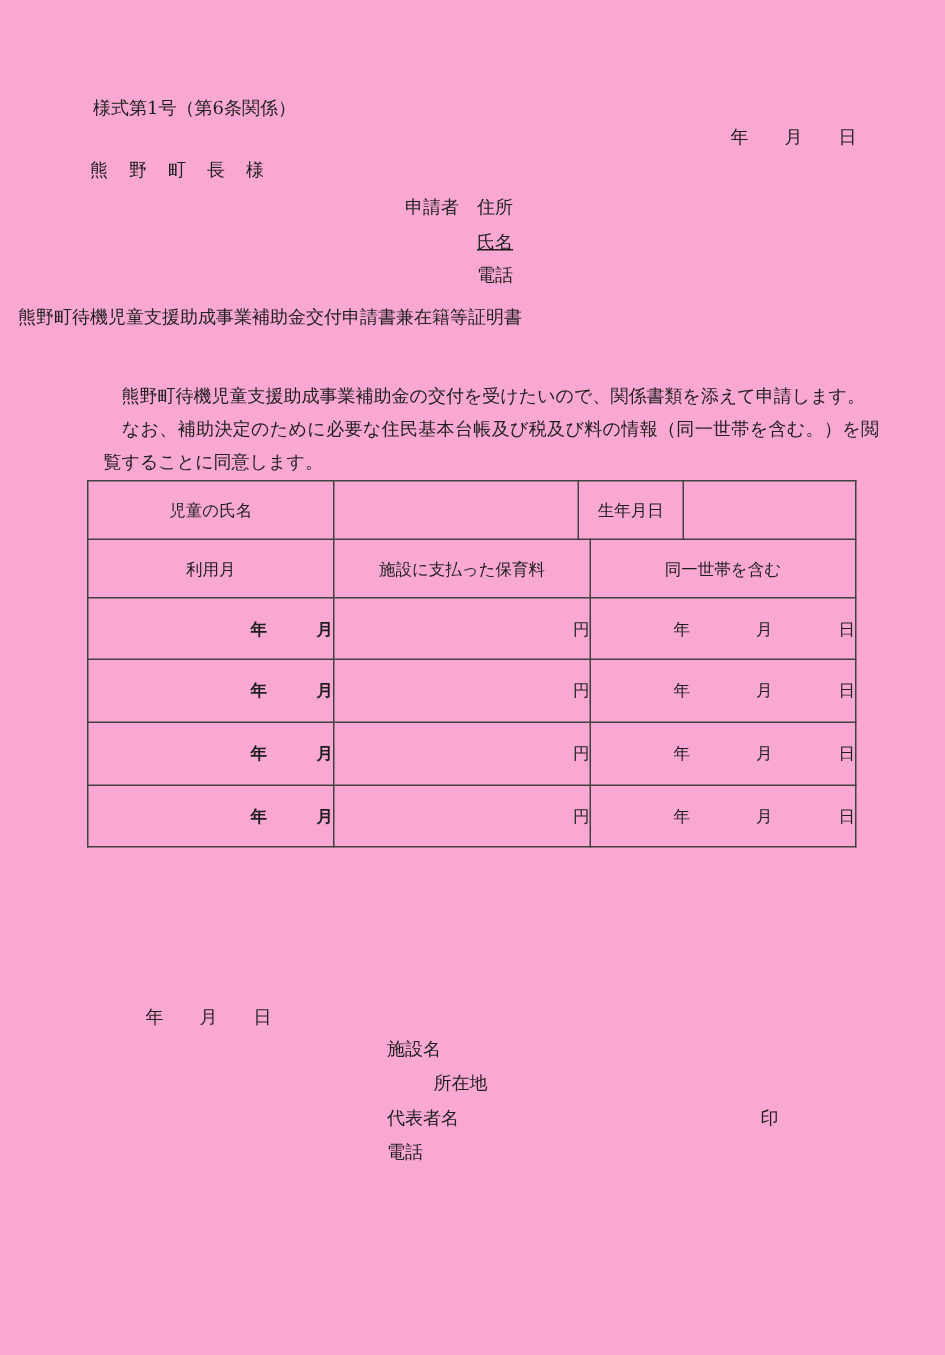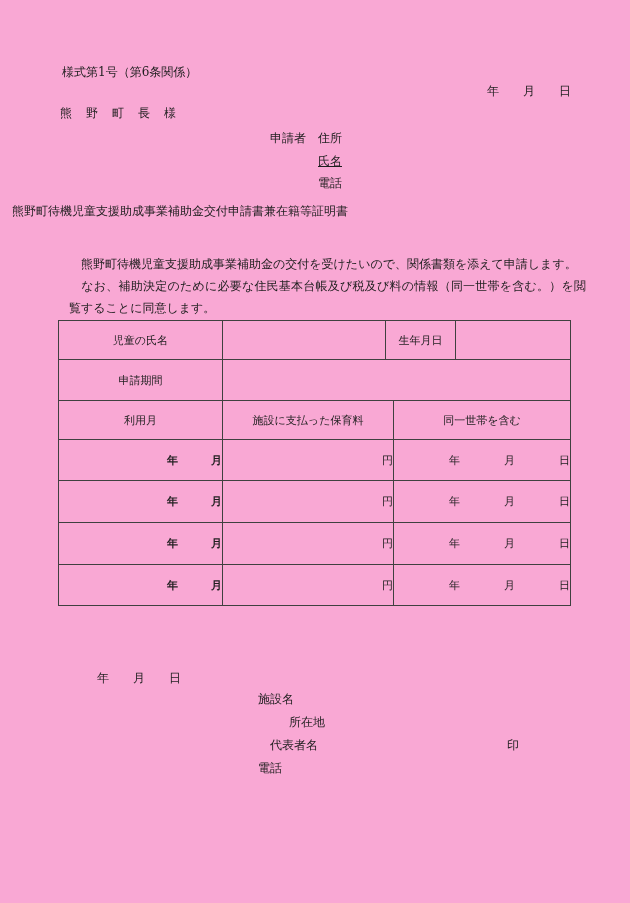--- a/index.html
+++ b/index.html
@@ -95,24 +95,20 @@
       <col style="width:62px">
       <col style="width:115px">
     </colgroup>
     <tbody>
       <tr style="height:39px">
         <td class="center">児童の氏名</td>
         <td></td>
         <td class="center" colspan="2">生年月日</td>
         <td></td>
       </tr>
-      <tr style="height:41px">
-        <td class="center">申請期間</td>
-        <td colspan="4"></td>
-      </tr>
       <tr style="height:39px">
         <td class="center">利用月</td>
         <td class="center" colspan="2">施設に支払った保育料</td>
         <td class="center" colspan="2">同一世帯を含む</td>
       </tr>
       <tr style="height:41px">
         <td class="month-cell">年　　　月</td>
         <td class="fee-cell" colspan="2">円</td>
         <td class="date-cell" colspan="2">年　　　　月　　　　日</td>
       </tr>
@@ -132,18 +128,18 @@
         <td class="date-cell" colspan="2">年　　　　月　　　　日</td>
       </tr>
     </tbody>
   </table>
 
 
   <div class="abs" style="left:97px; top:672px;">年　　月　　日</div>
 
   <div class="abs" style="left:258px; top:693px;">施設名</div>
   <div class="abs" style="left:258px; top:716px;margin-left:31px;">所在地</div>
-  <div class="abs" style="left:258px; top:739px;margin-left:12px;">代表者名</div>
+  <div class="abs" style="left:258px; top:739px;">代表者名</div>
   <div class="abs" style="left:258px; top:762px;">電話</div>
 
   <div class="abs" style="left:507px; top:739px;">印</div>
 
 </div>
 
 </body></html>

